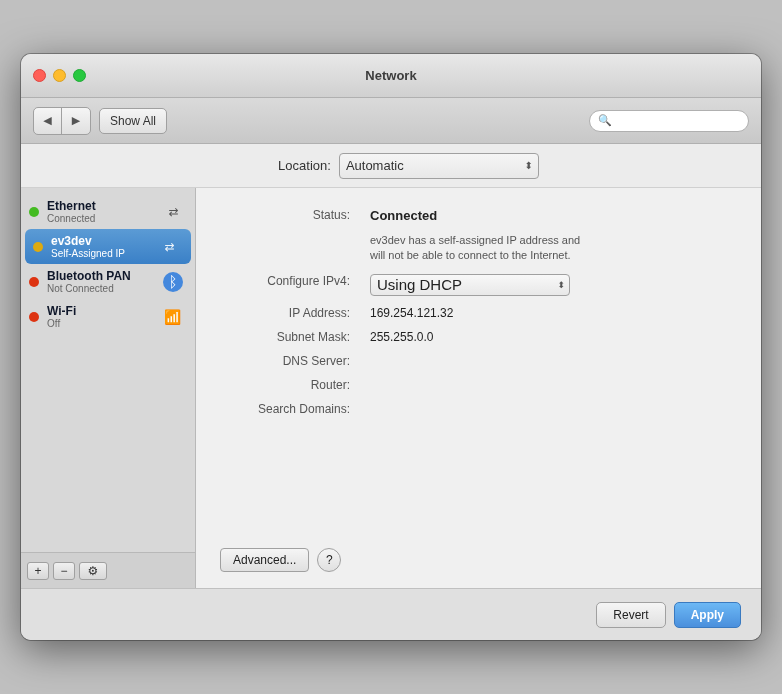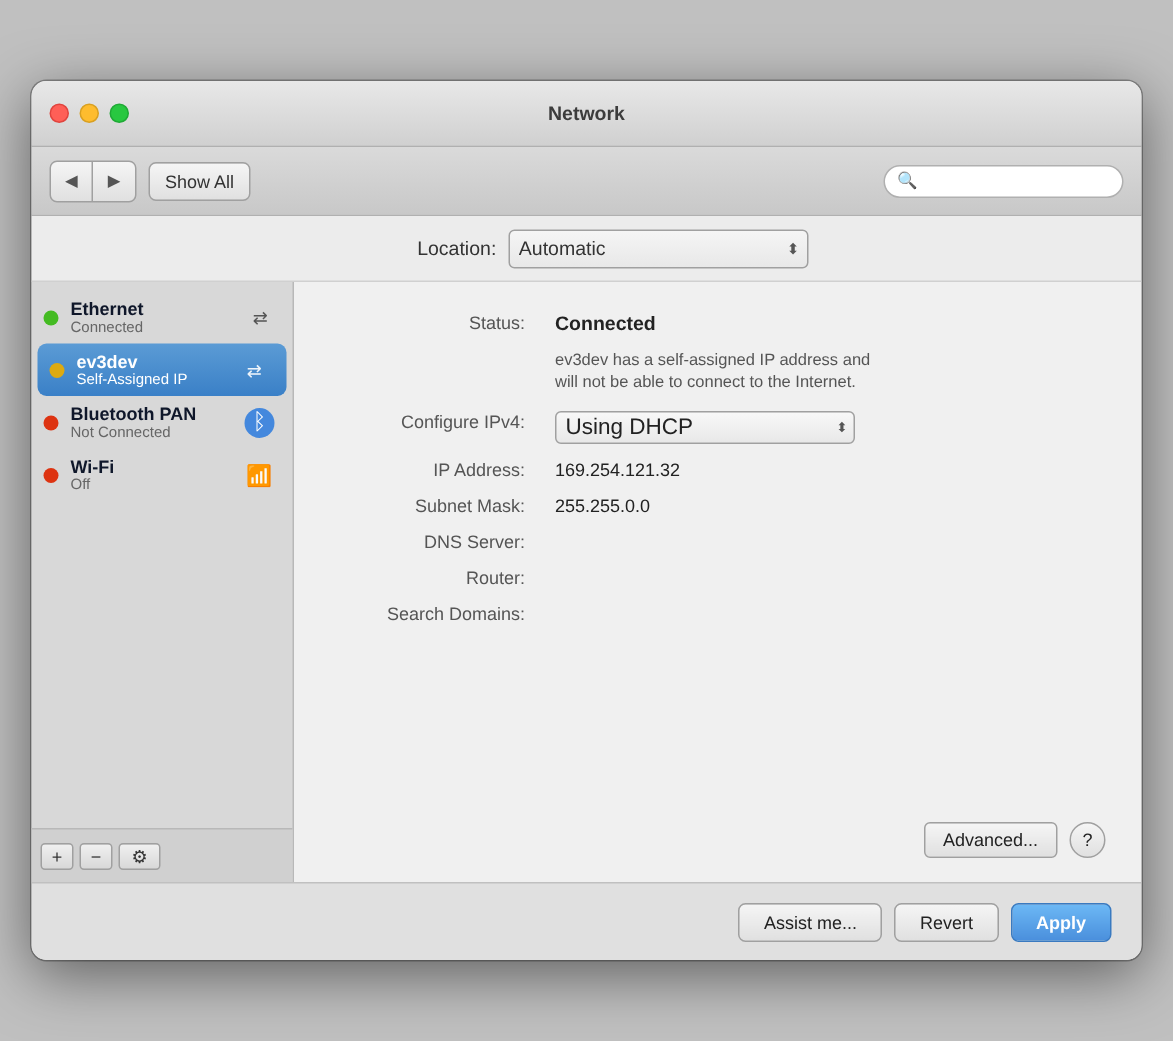--- a/index.html
+++ b/index.html
@@ -351,21 +351,20 @@
       pointer-events: none;
     }
 
     .detail-spacer {
       flex: 1;
     }
 
     .detail-bottom {
       display: flex;
       align-items: center;
-      justify-content: flex-end;
       gap: 8px;
       padding-top: 4px;
     }
 
     .advanced-btn, .question-btn {
       height: 24px;
       padding: 0 12px;
       background: linear-gradient(to bottom, #f5f5f5, #e0e0e0);
       border: 1px solid #a0a0a0;
       border-radius: 4px;
@@ -588,18 +587,17 @@
 
       <div class="detail-bottom">
         <button class="advanced-btn">Advanced...</button>
         <button class="question-btn">?</button>
       </div>
 
     </div>
   </div>
 
   <div class="footer">
-    <button class="footer-btn">Assist me...</button>
     <button class="footer-btn">Revert</button>
     <button class="footer-btn apply">Apply</button>
   </div>
 
 </div>
 
 </body></html>

